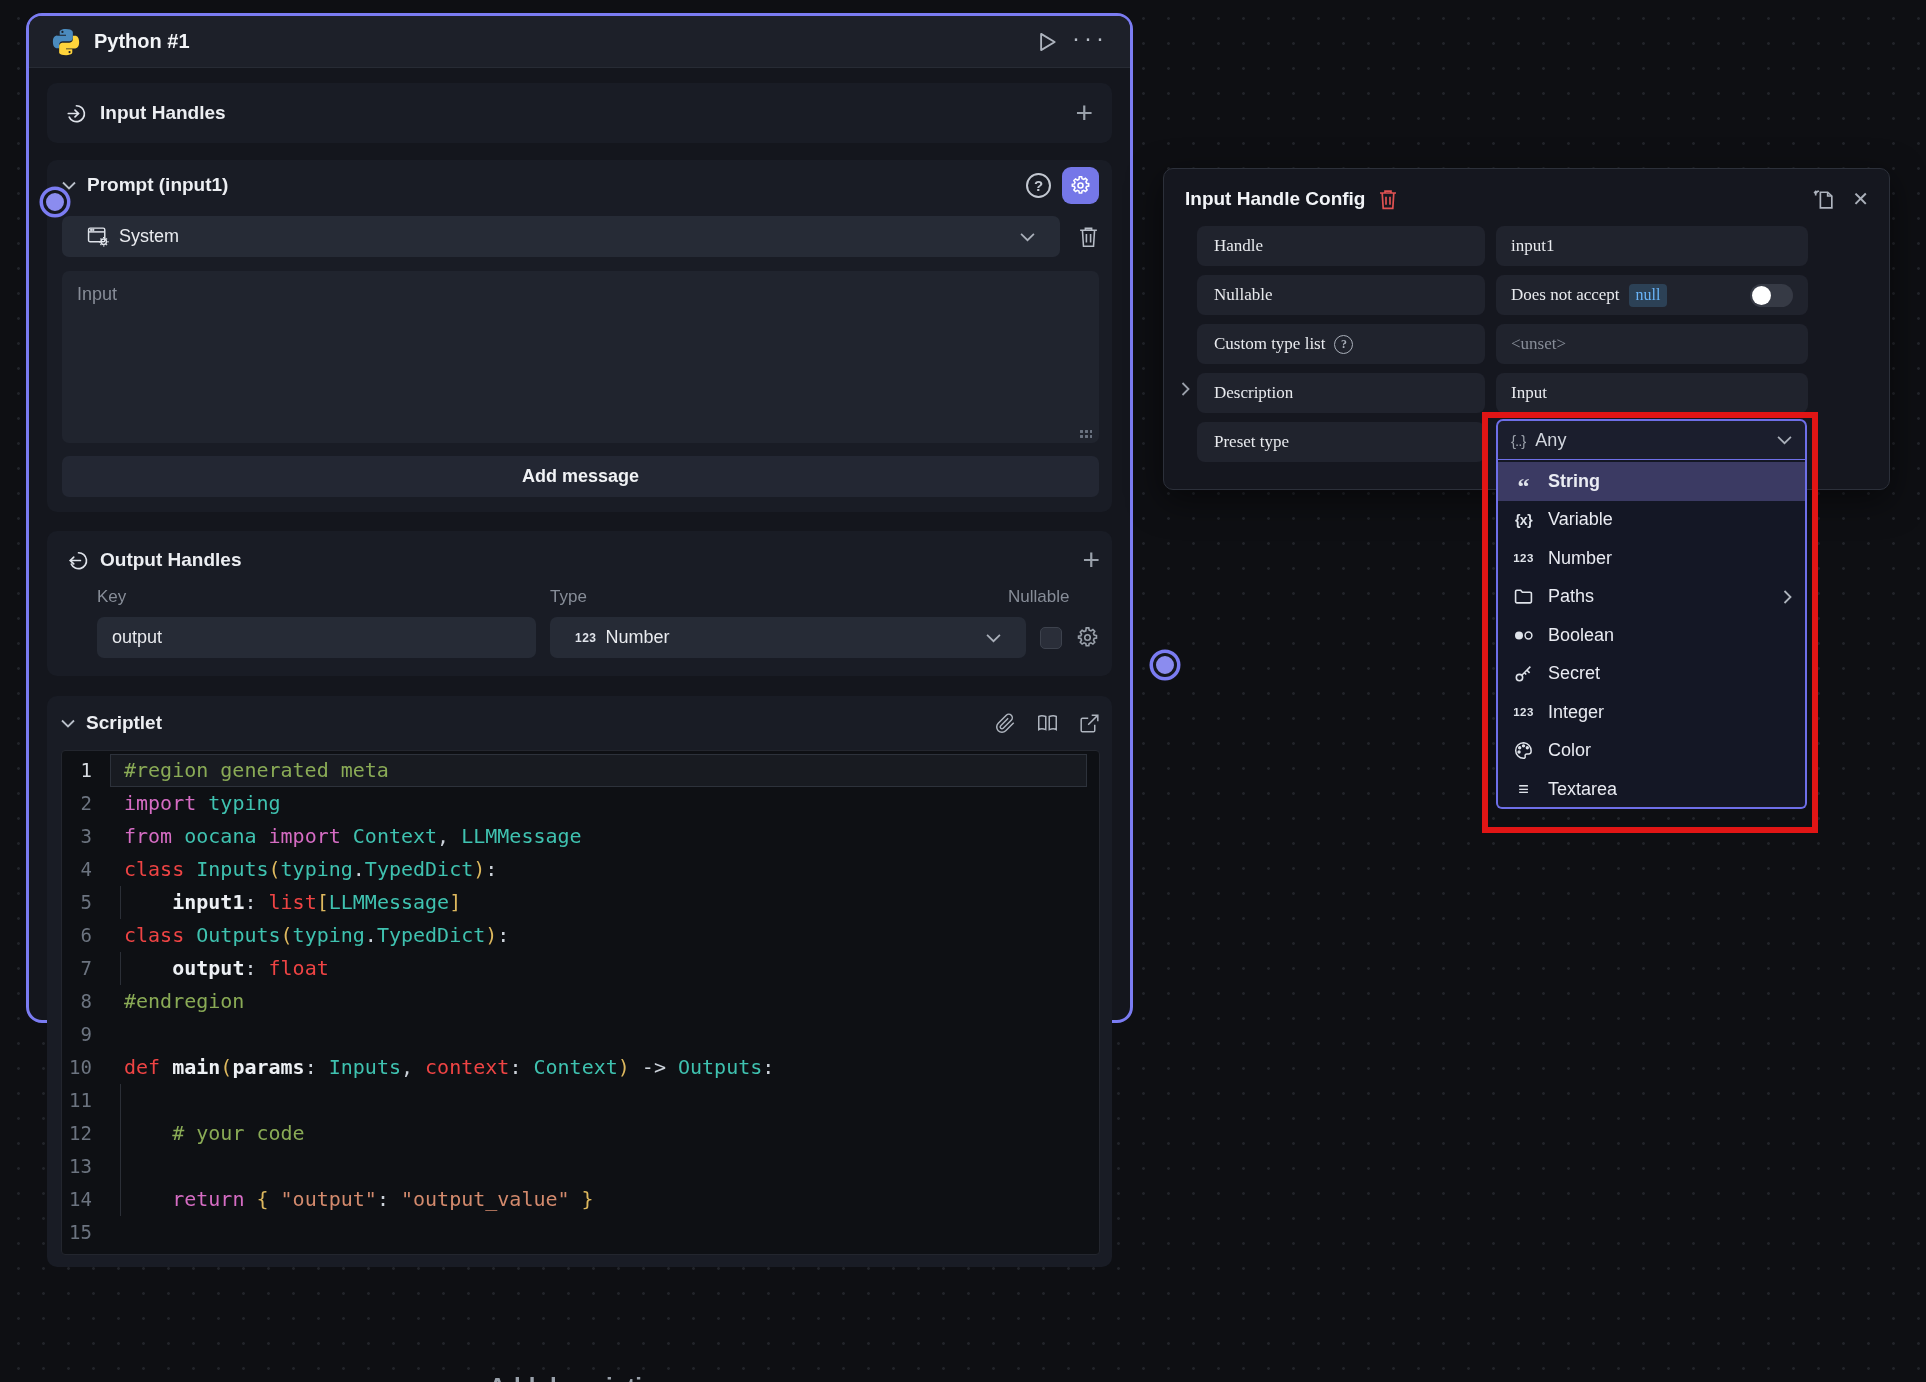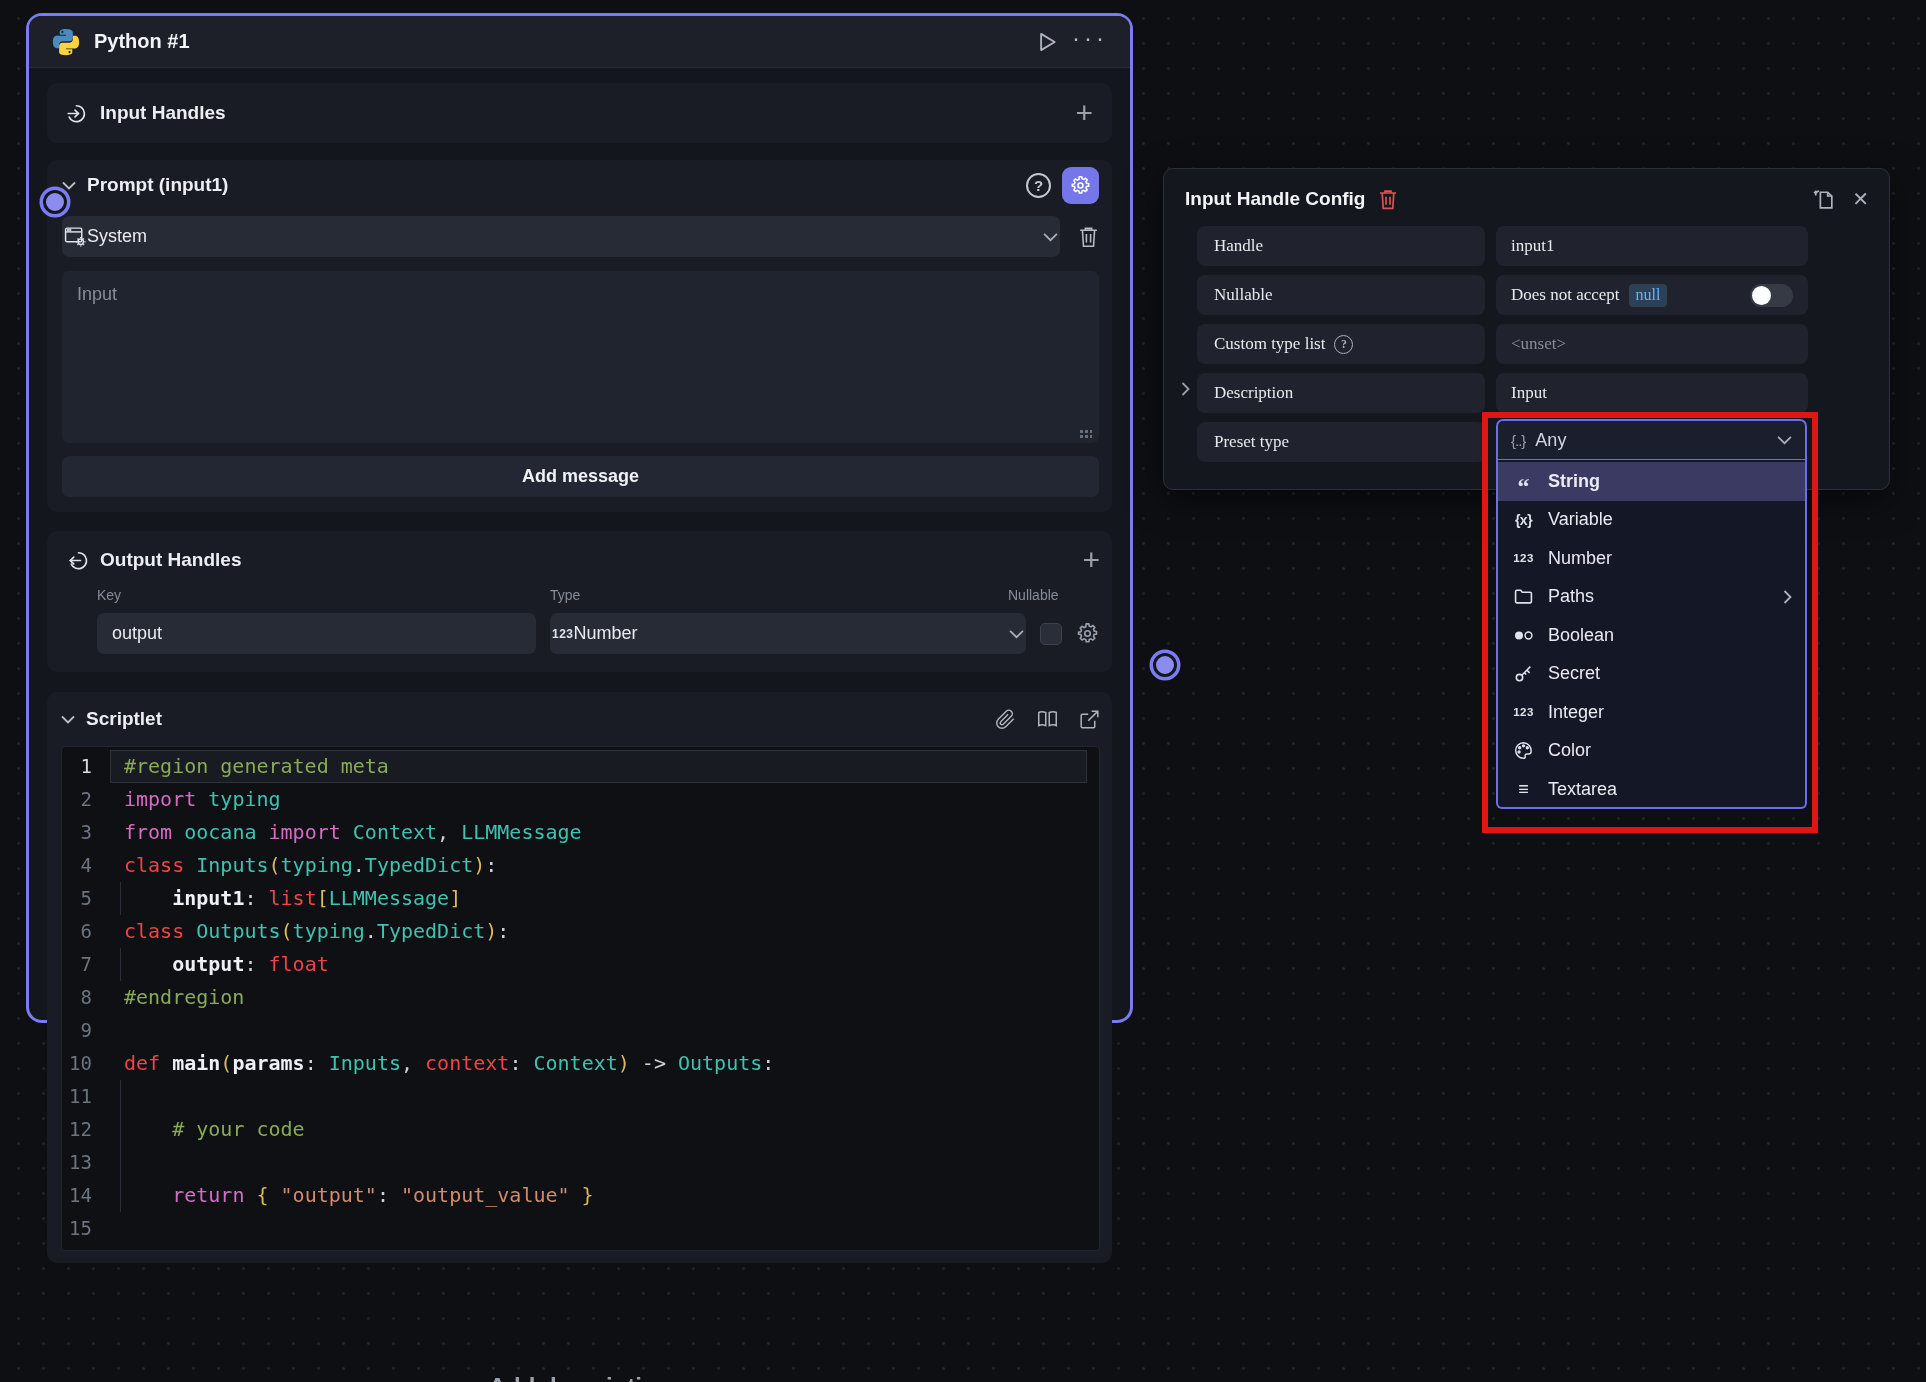--- a/index.html
+++ b/index.html
@@ -33,35 +33,35 @@
   .sec-icon{ color:#dfe3ea; display:flex; }
   
   .card-ih{ margin-top:15px; height:60px; display:flex; align-items:center; gap:11px; padding:0 19px; }
   
   .card-prompt{ margin-top:17px; padding:2px 13px 15px 15px; }
   .help-circle{ width:25px; height:25px; border:2px solid #c3c8d1; border-radius:50%;
     display:flex; align-items:center; justify-content:center; font-size:15px; font-weight:700; color:#c3c8d1; }
   .gear-btn{ width:37px; height:37px; border-radius:9px; background:#7577e8; color:#fff;
     display:flex; align-items:center; justify-content:center; cursor:pointer; }
   .select{ background:#262b36; border-radius:7px; height:41px; display:flex; align-items:center;
-    gap:0; padding:0 2px; font-size:18px; color:#e9ebef; cursor:pointer; }
+    gap:9px; padding:0 25px; font-size:18px; color:#e9ebef; cursor:pointer; }
   .sys-row{ display:flex; align-items:center; gap:18px; margin-top:8px; }
   .sys-select{ flex:1; }
   .sel-chev{ margin-left:auto; color:#aab0ba; display:flex; }
   .trash{ color:#b6bcc6; display:flex; cursor:pointer; }
   .prompt-input{ height:172px; background:#20242e; border-radius:7px; margin-top:14px;
     padding:13px 15px; font-size:18px; color:#7b828c; position:relative; }
   .resize-dots{ position:absolute; right:7px; bottom:5px; width:13px; height:9px;
     background-image:radial-gradient(circle,#6a7280 1.4px,transparent 1.6px); background-size:5px 5px; }
   .add-msg{ margin-top:13px; height:41px; background:#232733; border-radius:7px;
     display:flex; align-items:center; justify-content:center; font-size:18px; font-weight:700; color:#f0f2f5; cursor:pointer; }
   
   .card-oh{ margin-top:19px; padding:6px 12px 18px 19px; }
   .oh-cols{ display:flex; align-items:center; padding-left:31px; margin:4px 0 10px;
-    font-size:14px; color:#878d98; }
+    font-size:17px; color:#878d98; }
   .oh-col-key{ width:453px; }
   .oh-col-type{ flex:1; }
   .oh-col-null{ width:92px; text-align:left; }
   .oh-row{ display:flex; align-items:center; padding-left:31px; gap:14px; }
   .key-input{ width:439px; height:41px; background:#262b36; border:none; border-radius:7px;
     color:#e9ebef; font-size:18px; padding:0 15px; font-family:"Liberation Sans",sans-serif; outline:none; }
   .type-select{ width:476px; }
   .num-ic{ font-size:12px; font-weight:700; color:#dfe3ea; letter-spacing:.5px; }
   .checkbox{ width:22px; height:22px; background:#2a2e39; border:1px solid #3d424d; border-radius:5px; cursor:pointer; }
   

